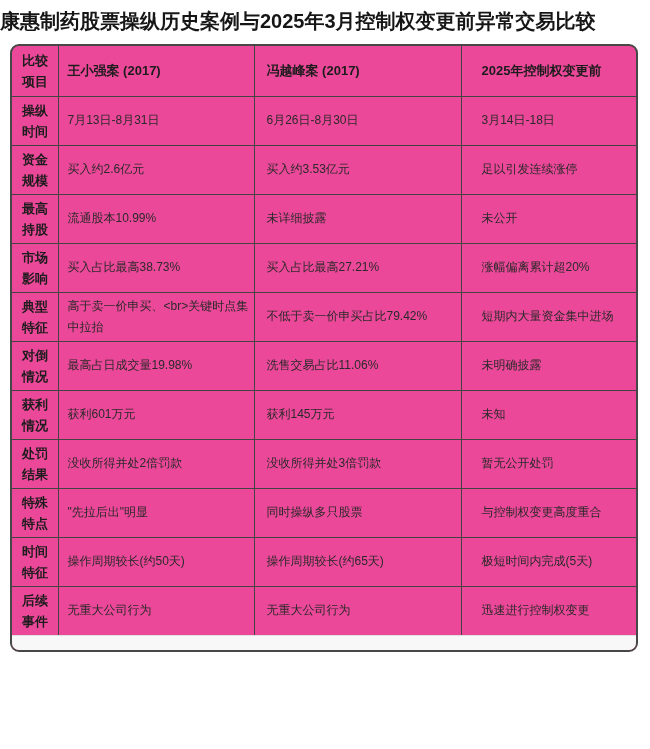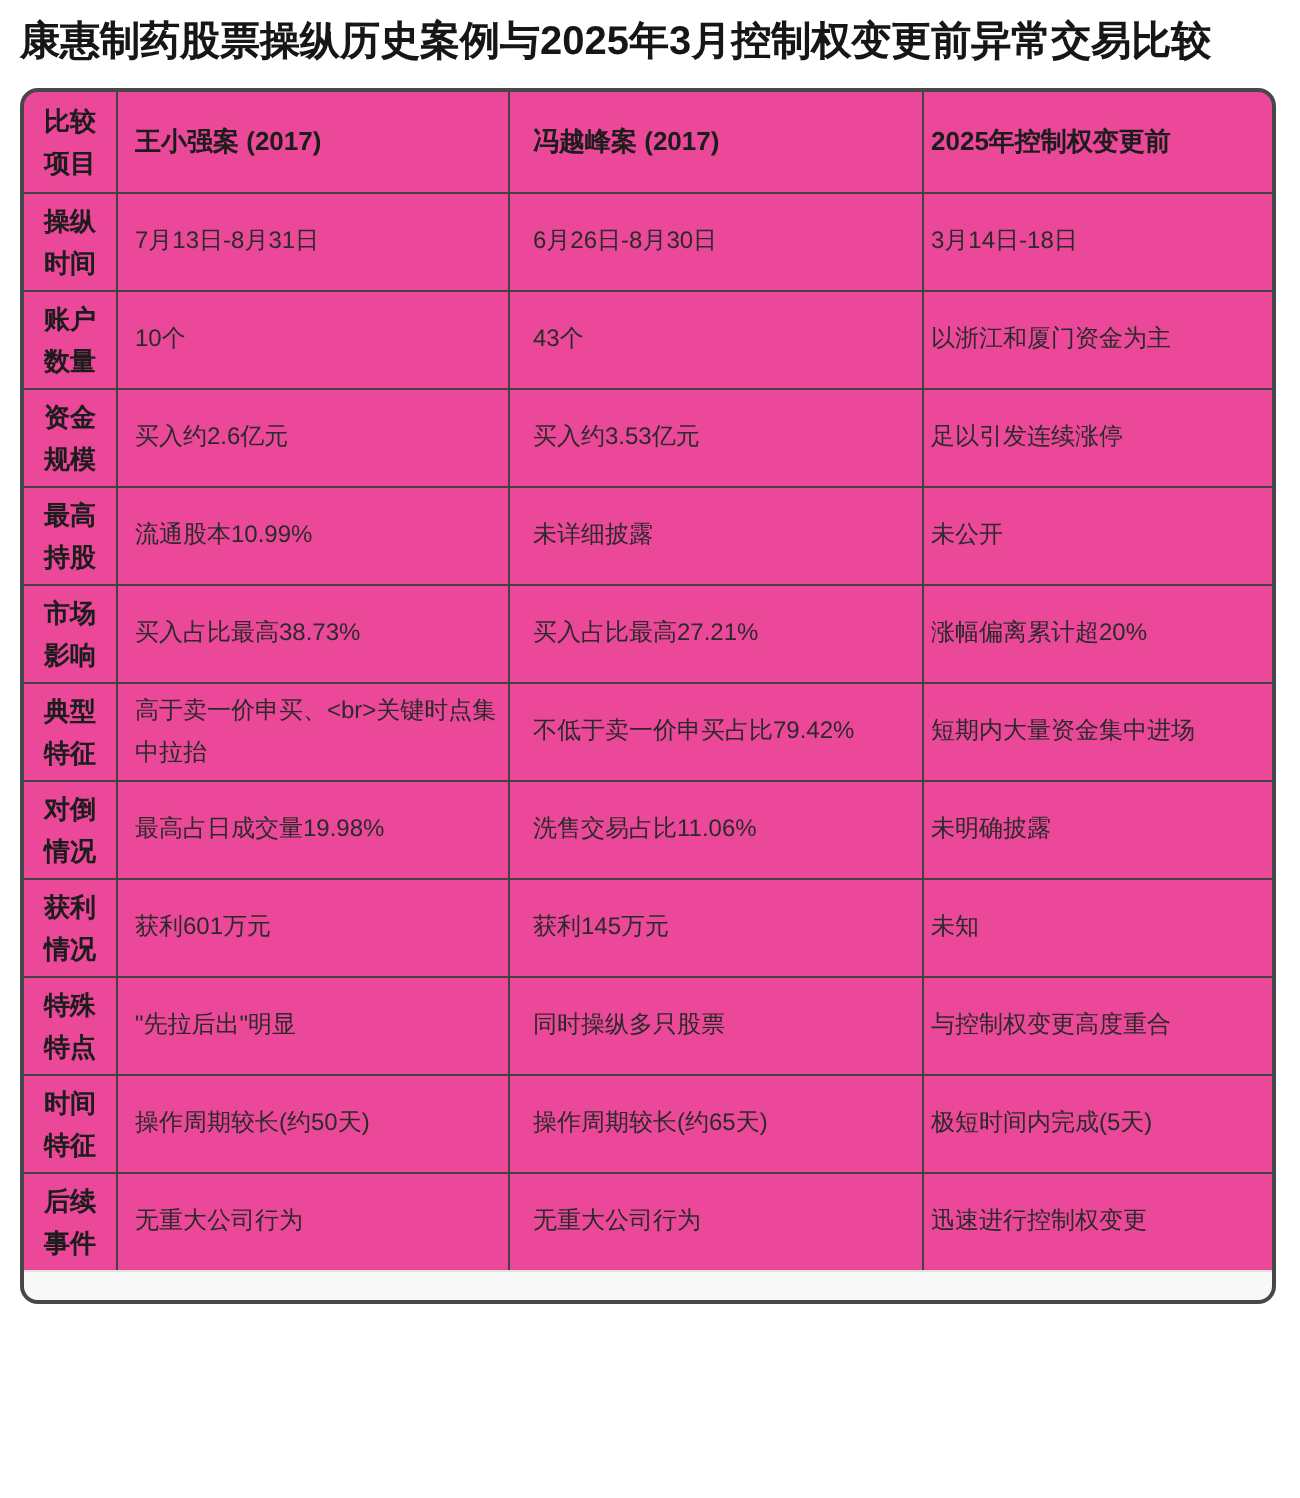--- a/index.html
+++ b/index.html
@@ -8,21 +8,21 @@
     background: #ffffff;
   }
   body {
     width: 650px;
     height: 749px;
     font-family: "Liberation Sans", "DejaVu Sans", sans-serif;
     color: #232323;
     overflow: hidden;
   }
   .page-title {
-    margin: 9px 10px 11px 10px;
+    margin: 9px 10px 11px 0;
     font-size: 20px;
     line-height: 24px;
     font-weight: 700;
     color: #161616;
     white-space: nowrap;
     letter-spacing: 0px;
   }
   .table-wrap {
     margin: 0 12px 0 10px;
     border: 2px solid #474747;
@@ -60,21 +60,21 @@
   }
   tbody th {
     font-weight: 700;
     font-size: 13px;
     color: #1c1c1c;
   }
   tbody th, tbody td { height: 48px; }
   th.rowhead, thead th.corner { padding-left: 10px; padding-right: 2px; }
   td:nth-child(2), thead th:nth-child(2) { padding-left: 9px; }
   td:nth-child(3), thead th:nth-child(3) { padding-left: 12px; }
-  td:nth-child(4), thead th:nth-child(4) { padding-left: 4px; }
+  td:nth-child(4), thead th:nth-child(4) { padding-left: 20px; }
   tbody tr:last-child th,
   tbody tr:last-child td { border-bottom: 1px solid #e1e1e1; }
   tfoot td.strip {
     height: 15px;
     padding: 0;
     border: none;
     background: #f8f8f8;
   }
 </style>
 </head>
@@ -99,26 +99,20 @@
       </tr>
     </thead>
     <tbody>
         <tr>
           <th class="rowhead">操纵时间</th>
           <td>7月13日-8月31日</td>
           <td>6月26日-8月30日</td>
           <td>3月14日-18日</td>
         </tr>
         <tr>
-          <th class="rowhead">账户数量</th>
-          <td>10个</td>
-          <td>43个</td>
-          <td>以浙江和厦门资金为主</td>
-        </tr>
-        <tr>
           <th class="rowhead">资金规模</th>
           <td>买入约2.6亿元</td>
           <td>买入约3.53亿元</td>
           <td>足以引发连续涨停</td>
         </tr>
         <tr>
           <th class="rowhead">最高持股</th>
           <td>流通股本10.99%</td>
           <td>未详细披露</td>
           <td>未公开</td>
@@ -141,20 +135,26 @@
           <td>洗售交易占比11.06%</td>
           <td>未明确披露</td>
         </tr>
         <tr>
           <th class="rowhead">获利情况</th>
           <td>获利601万元</td>
           <td>获利145万元</td>
           <td>未知</td>
         </tr>
         <tr>
+          <th class="rowhead">处罚结果</th>
+          <td>没收所得并处2倍罚款</td>
+          <td>没收所得并处3倍罚款</td>
+          <td>暂无公开处罚</td>
+        </tr>
+        <tr>
           <th class="rowhead">特殊特点</th>
           <td>"先拉后出"明显</td>
           <td>同时操纵多只股票</td>
           <td>与控制权变更高度重合</td>
         </tr>
         <tr>
           <th class="rowhead">时间特征</th>
           <td>操作周期较长(约50天)</td>
           <td>操作周期较长(约65天)</td>
           <td>极短时间内完成(5天)</td>

